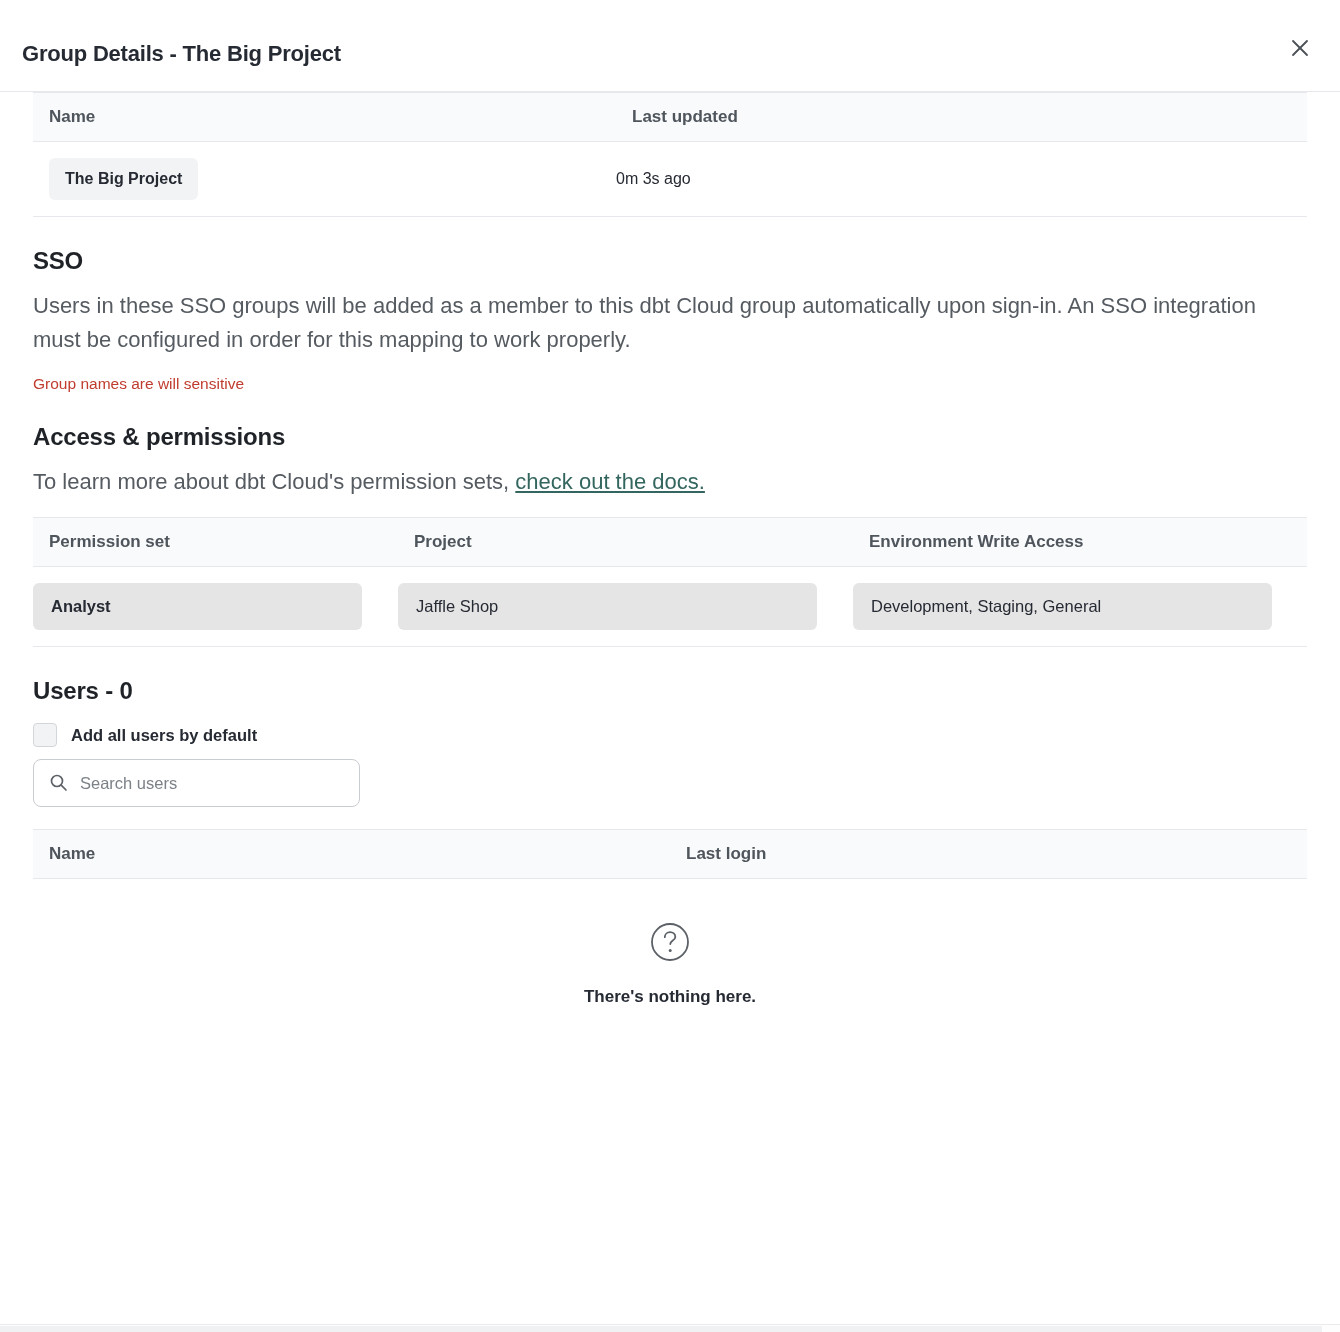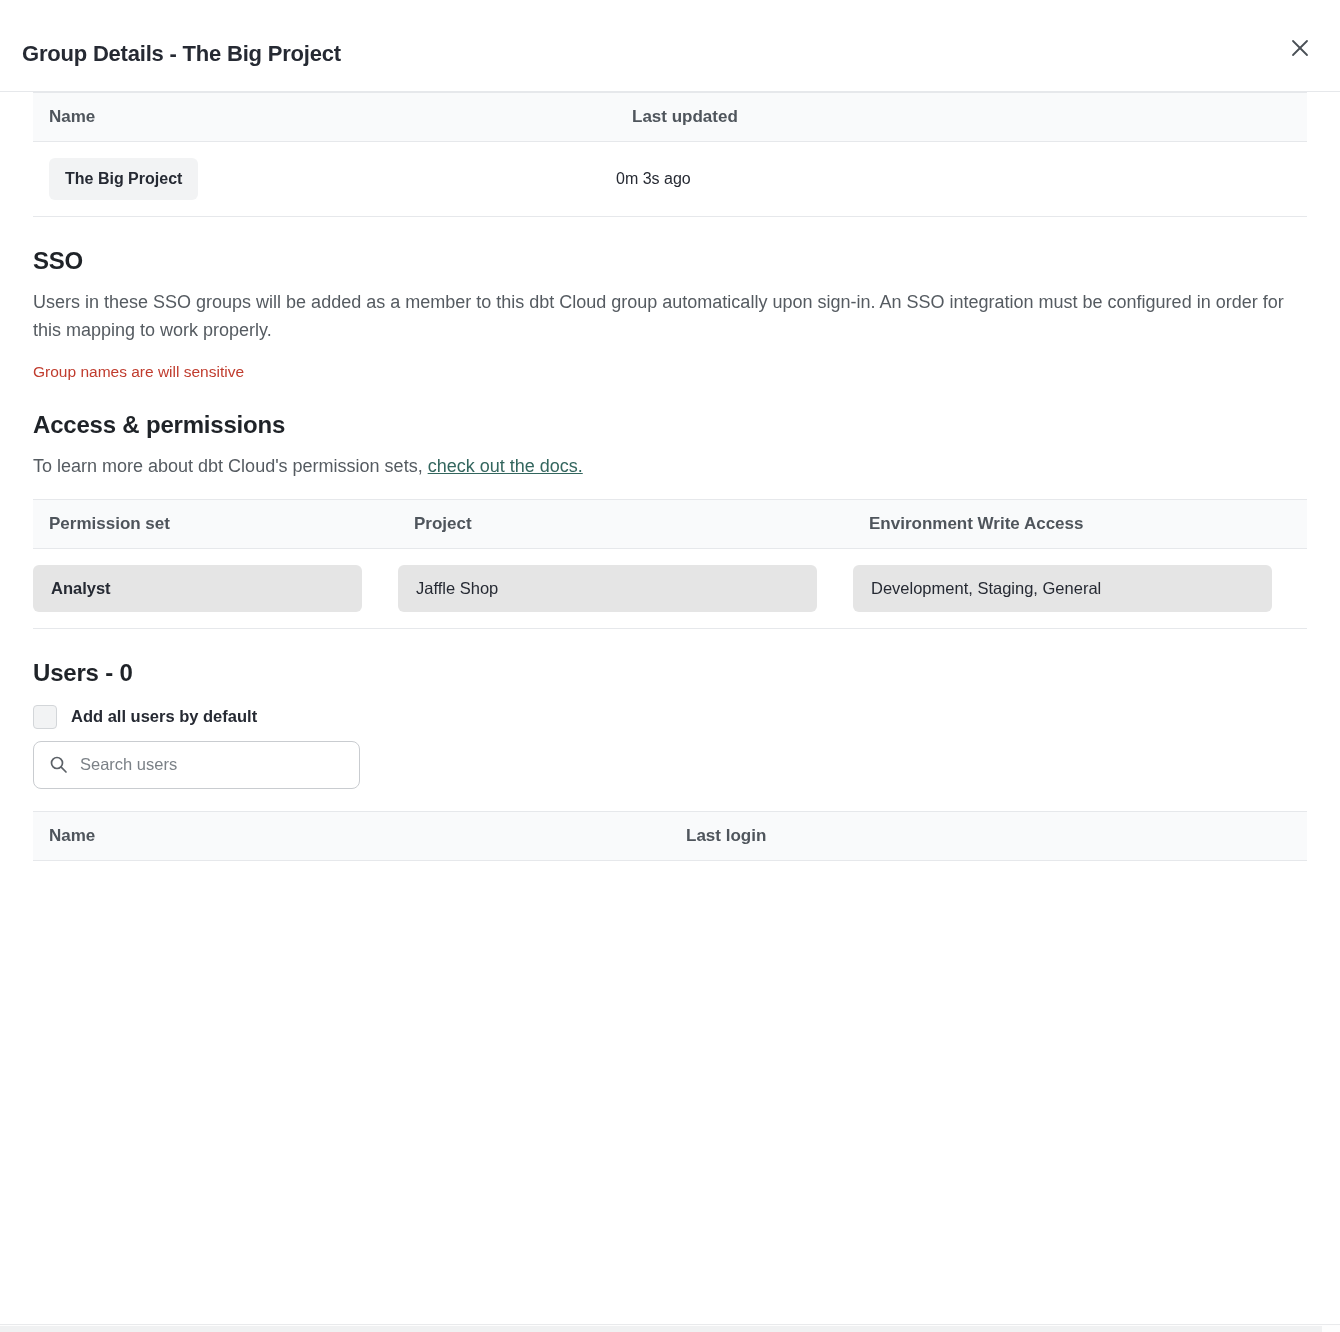--- a/index.html
+++ b/index.html
@@ -92,21 +92,21 @@
 
   
   h2.section-title {
     font-size: 24px;
     font-weight: bold;
     margin: 30px 0 14px 0;
     color: #1f2328;
     letter-spacing: -0.2px;
   }
   p.section-desc {
-    font-size: 18px;
+    font-size: 22px;
     line-height: 1.55;
     color: #555b61;
     margin: 0 0 18px 0;
     max-width: 1262px;
   }
   .docs-link {
     color: #33665e;
     text-decoration: underline;
     cursor: pointer;
   }
@@ -333,18 +333,28 @@
         <col>
       </colgroup>
     <thead>
       <tr>
         <th>Name</th>
         <th>Last login</th>
       </tr>
     </thead>
   </table>
 
+  <div class="empty-state">
+    <span class="empty-icon">
+      <svg width="42" height="42" viewBox="0 0 42 42" fill="none" stroke="currentColor" stroke-width="1.8">
+        <circle cx="21" cy="21" r="18"></circle>
+        <path d="M15.8 16.2c0-2.9 2.4-5 5.3-5 2.9 0 5.2 2 5.2 4.7 0 3.6-5 3.6-5 7.1" stroke-linecap="round"></path>
+        <circle cx="21.2" cy="29.6" r="1.5" fill="currentColor" stroke="none"></circle>
+      </svg>
+    </span>
+    <div class="empty-text">There's nothing here.</div>
+  </div>
 
 </div>
 
 <div class="bottom-bar">
   <div class="thumb"></div>
 </div>
 
 </body></html>

